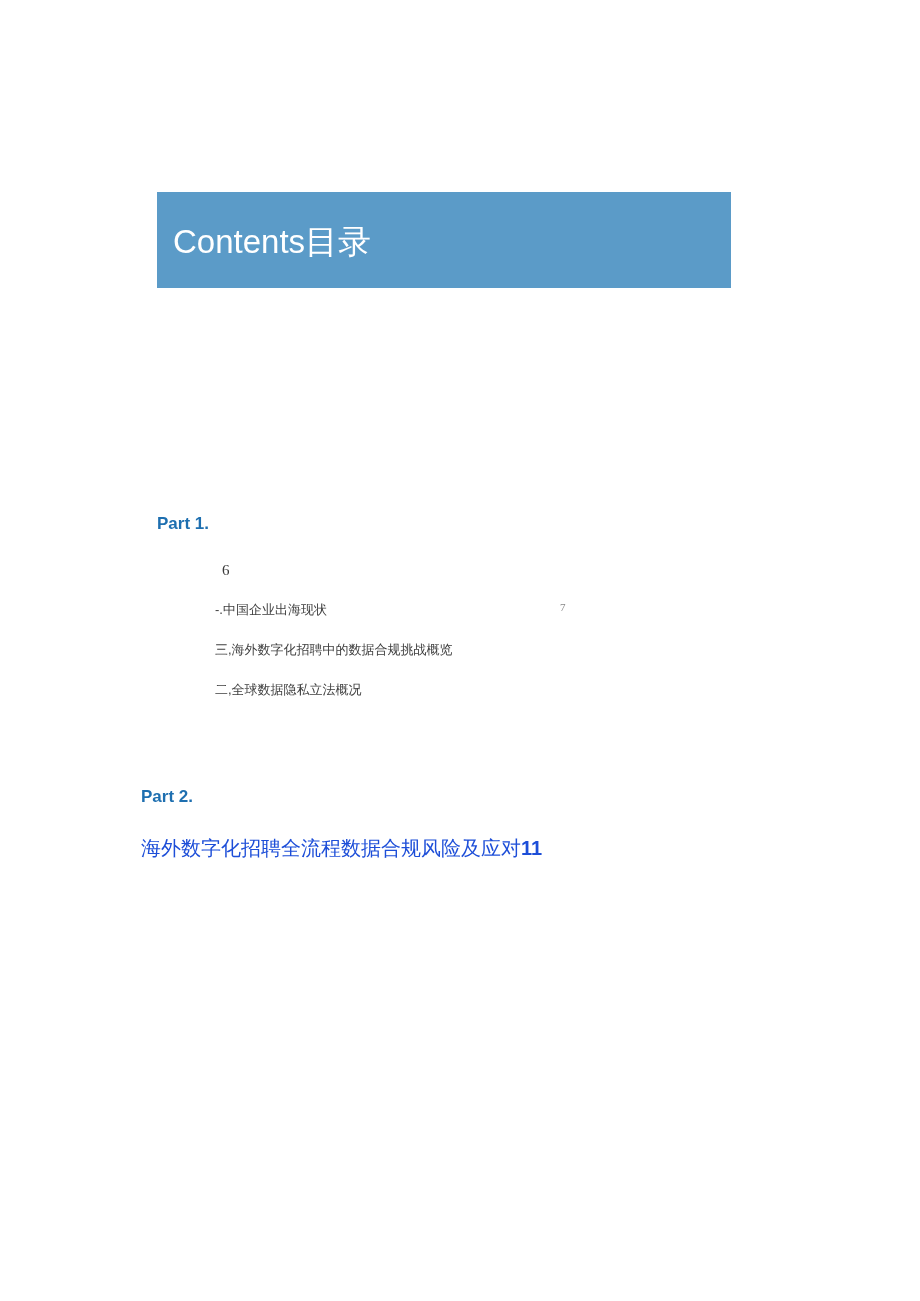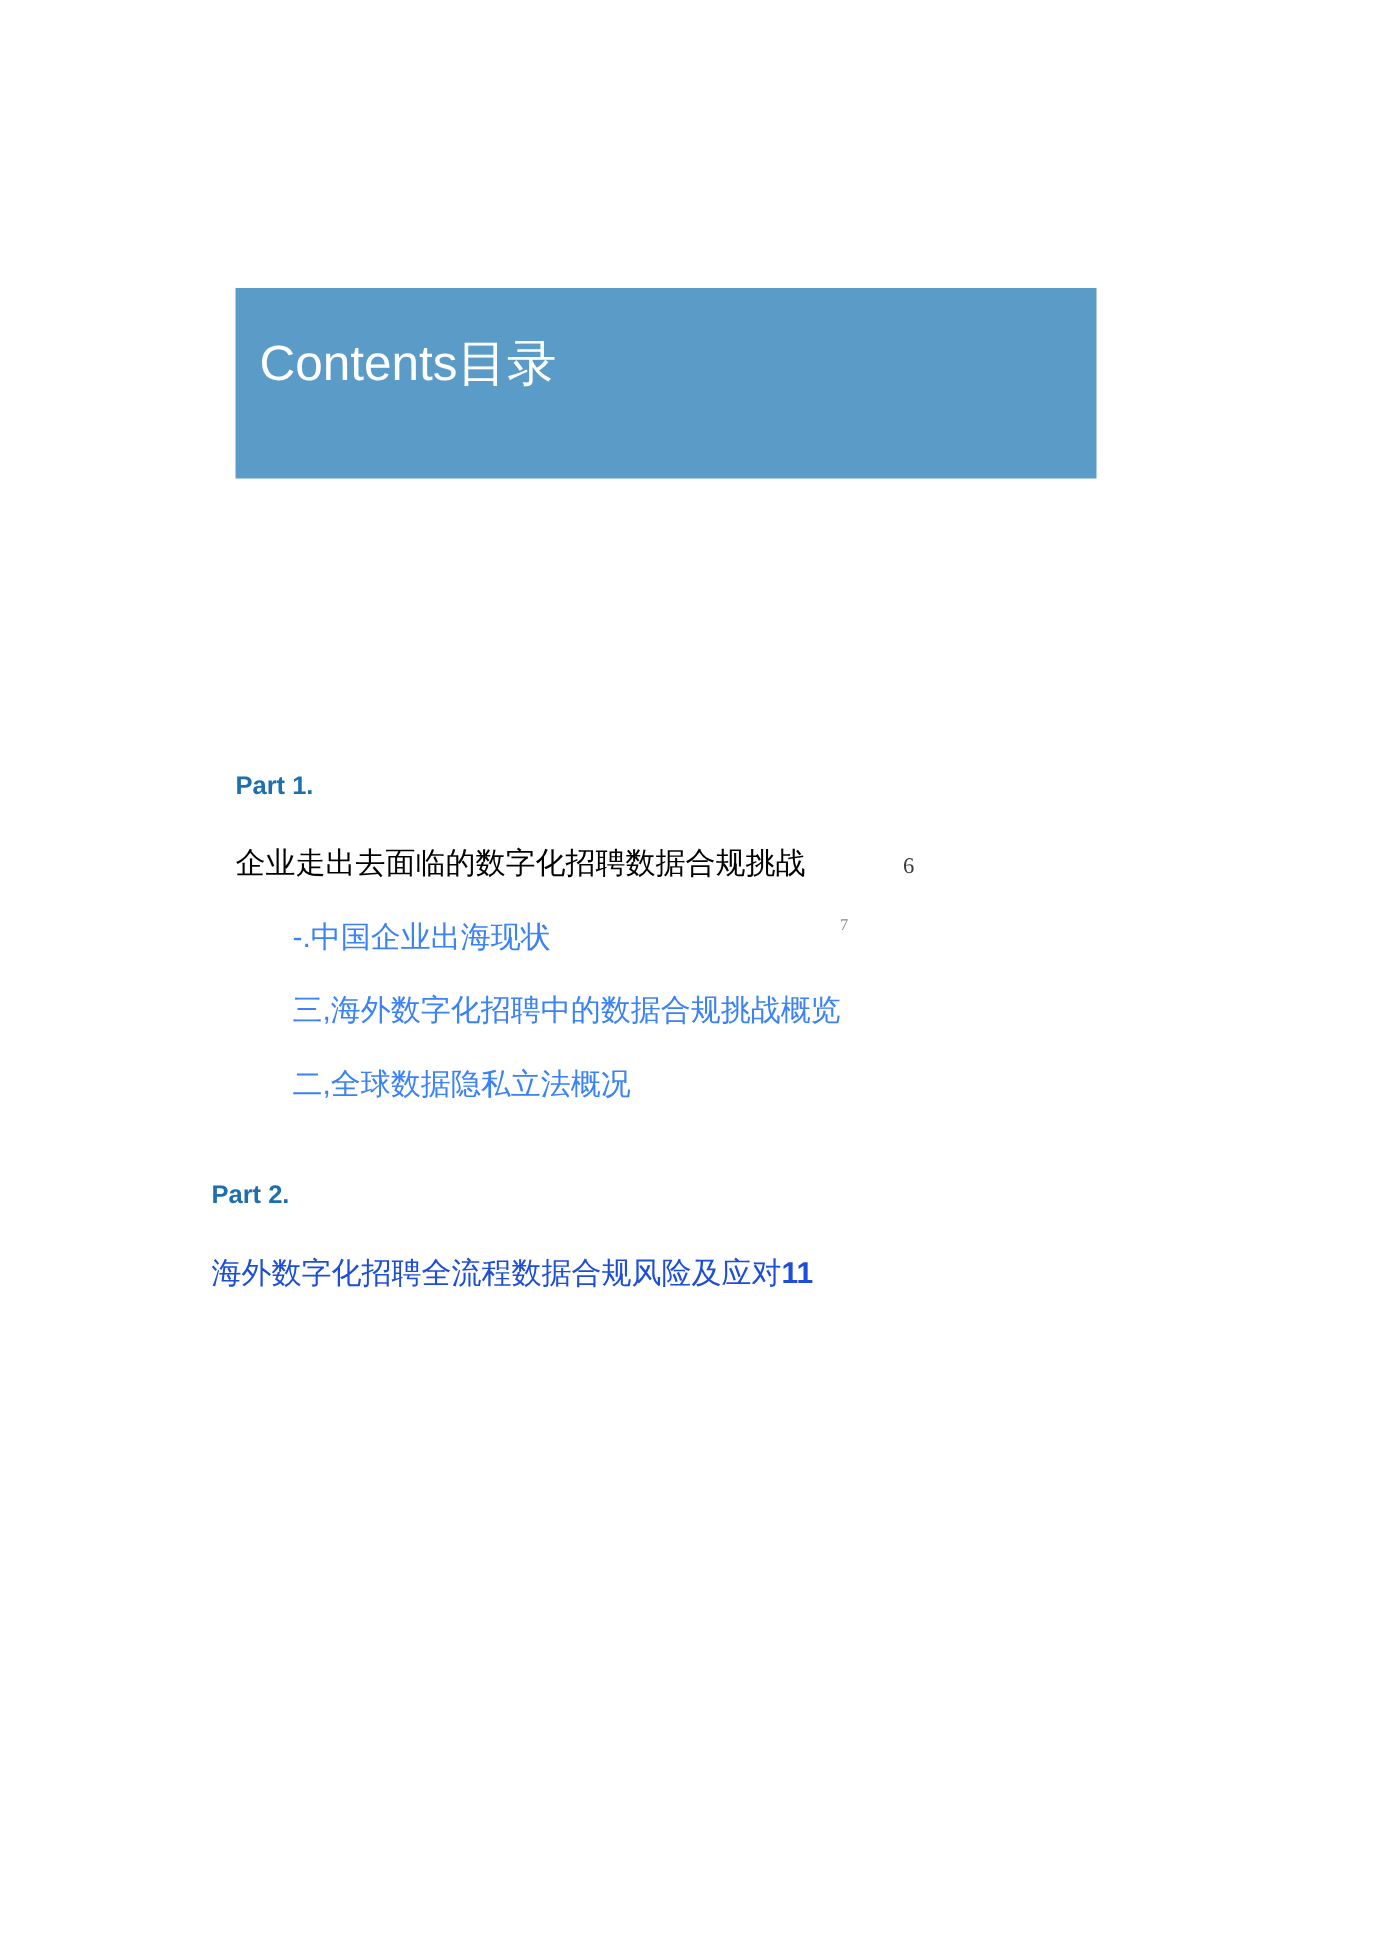--- a/index.html
+++ b/index.html
@@ -12,21 +12,21 @@
       height: 1301px;
       background: #ffffff;
       font-family: Arial, "Microsoft YaHei", sans-serif;
       position: relative;
     }
     .header-block {
       position: absolute;
       left: 157px;
       top: 192px;
       width: 574px;
-      height: 127px;
+      height: 96px;
       background: #5b9bc8;
       display: flex;
       align-items: flex-start;
       padding-top: 28px;
       padding-left: 16px;
     }
     .header-text {
       color: #ffffff;
       font-size: 33px;
       font-weight: 400;
@@ -59,23 +59,24 @@
       margin-left: 65px;
       font-family: "Times New Roman", serif;
     }
     .sub-item {
       display: flex;
       align-items: baseline;
       margin-bottom: 22px;
       padding-left: 38px;
     }
     .sub-item-text {
-      color: #3b82f6;
-      font-size: 20px;
+      color: #404040;
+      font-size: 13px;
       font-weight: 400;
+      margin-left: 20px;
     }
     .page-num-sub {
       color: #888888;
       font-size: 11px;
       position: absolute;
       left: 403px;
       font-family: "Times New Roman", serif;
     }
     .part2-section {
       position: absolute;
@@ -95,21 +96,20 @@
 </head>
 <body>
 
 <div class="header-block">
   <span class="header-text">Contents目录</span>
 </div>
 
 <div class="part1-section">
   <div class="part-label">Part 1.</div>
   <div class="section-title-row">
-    <span class="section-title">企业走出去面临的数字化招聘数据合规挑战</span>
     <span class="page-num-main">6</span>
   </div>
   <div class="sub-item">
     <span class="sub-item-text">-.中国企业出海现状</span>
     <span class="page-num-sub">7</span>
   </div>
   <div class="sub-item">
     <span class="sub-item-text">三,海外数字化招聘中的数据合规挑战概览</span>
   </div>
   <div class="sub-item">

